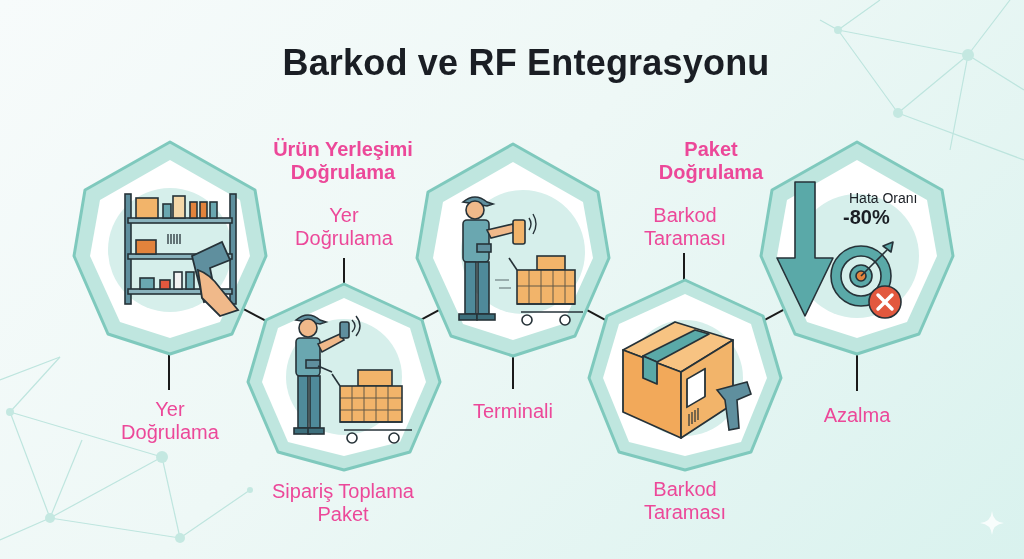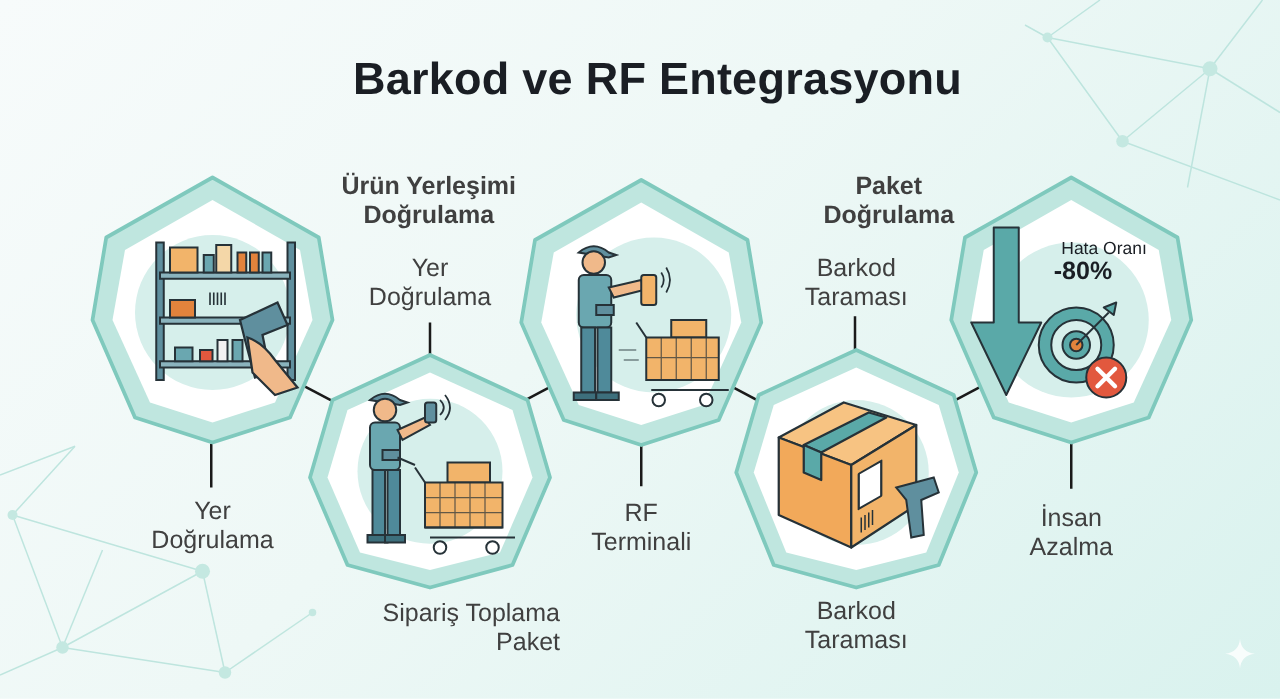--- a/index.html
+++ b/index.html
@@ -11,21 +11,21 @@
   }
   .bg-net { position:absolute; left:0; top:0; width:1024px; height:559px; }
   .title {
     position:absolute; left:0; width:1024px; top:42px; text-align:center;
     font-size:36px; font-weight:bold; color:#1a1e24; letter-spacing:0.2px;padding-left:14px;
   }
   .hex { position:absolute; }
   .hex svg { display:block; }
   .hex .scene { position:absolute; left:0; top:0; }
   .label {
-    position:absolute; text-align:center; font-size:20px; line-height:23px; color:#404040;
+    position:absolute; text-align:center; font-size:20px; line-height:23px; color:#ec4899;
   }
   .label.bold { font-weight:bold; }
   .conn { position:absolute; background:#1a1a1a; }
   .stat-t { position:absolute; font-size:14px; color:#1a1e24; }
   .stat-v { position:absolute; font-size:20px; font-weight:bold; color:#1a1e24; }
   .sparkle { position:absolute; right:20px; bottom:24px; width:24px; height:24px; }
 </style>
 </head>
 <body>
 
@@ -157,21 +157,21 @@
       <line x1="108" y1="104" x2="108" y2="140"></line>
         <line x1="120" y1="104" x2="120" y2="140"></line>
       <line x1="132" y1="104" x2="132" y2="140"></line>
         <line x1="144" y1="104" x2="144" y2="140"></line>
       <line x1="96" y1="116" x2="158" y2="116"></line>
         <line x1="96" y1="128" x2="158" y2="128"></line>
     </g>
     <path d="M108,38 Q114,44 108,50 M112,34 Q120,44 112,54" stroke="#263238" stroke-width="1.4" fill="none"></path>
   </svg>
 </div>
-<div class="label" style="left:238px;top:480px;width:210px;text-align:right;">
+<div class="label" style="left:238px;top:480px;width:210px;">
   <div>Sipariş Toplama</div>
   <div>Paket</div>
 </div>
 
 <div class="hex" style="left:413px;top:140px;width:200px;height:220px;">
   <svg width="200" height="220" viewBox="0 0 200 220">
     <polygon points="100,4 185,52 196,118 162,196 100,216 38,196 4,118 15,52" fill="#bfe6df" stroke="#7fc9bd" stroke-width="3" stroke-linejoin="round"></polygon>
     <polygon points="100,22 170,62 180,118 150,184 100,200 50,184 20,118 30,62" fill="#ffffff"></polygon>
     <circle cx="110" cy="112" r="62" fill="#d6efeb"></circle>
   </svg>
@@ -201,21 +201,20 @@
       <line x1="140" y1="130" x2="140" y2="164"></line>
         <line x1="152" y1="130" x2="152" y2="164"></line>
       <line x1="104" y1="146" x2="162" y2="146"></line>
       <line x1="82" y1="140" x2="96" y2="140"></line>
         <line x1="86" y1="148" x2="98" y2="148"></line>
     </g>
     <path d="M116,78 Q120,84 116,90 M120,74 Q126,84 120,94" stroke="#263238" stroke-width="1.4" fill="none"></path>
   </svg>
 </div>
 <div class="label" style="left:443px;top:400px;width:140px;">
-  <div>RF</div>
   <div>Terminali</div>
 </div>
 
 <div class="label bold" style="left:636px;top:138px;width:150px;">
   <div>Paket</div>
   <div>Doğrulama</div>
 </div>
 <div class="label" style="left:615px;top:204px;width:140px;">
   <div>Barkod</div>
   <div>Taraması</div>
@@ -270,19 +269,18 @@
     </g>
     <g stroke="#ffffff" stroke-width="3.5" stroke-linecap="round">
       <line x1="121" y1="157" x2="135" y2="171"></line>
       <line x1="135" y1="157" x2="121" y2="171"></line>
     </g>
   </svg>
   <div class="stat-t" style="left:92px;top:52px;">Hata Oranı</div>
   <div class="stat-v" style="left:86px;top:68px;">-80%</div>
 </div>
 <div class="label" style="left:787px;top:404px;width:140px;">
-  <div>İnsan</div>
   <div>Azalma</div>
 </div>
 
 <svg class="sparkle" viewBox="0 0 24 24">
   <path d="M12,0 Q13,11 24,12 Q13,13 12,24 Q11,13 0,12 Q11,11 12,0 Z" fill="#ffffff" opacity="0.8"></path>
 </svg>
 
 </body></html>

